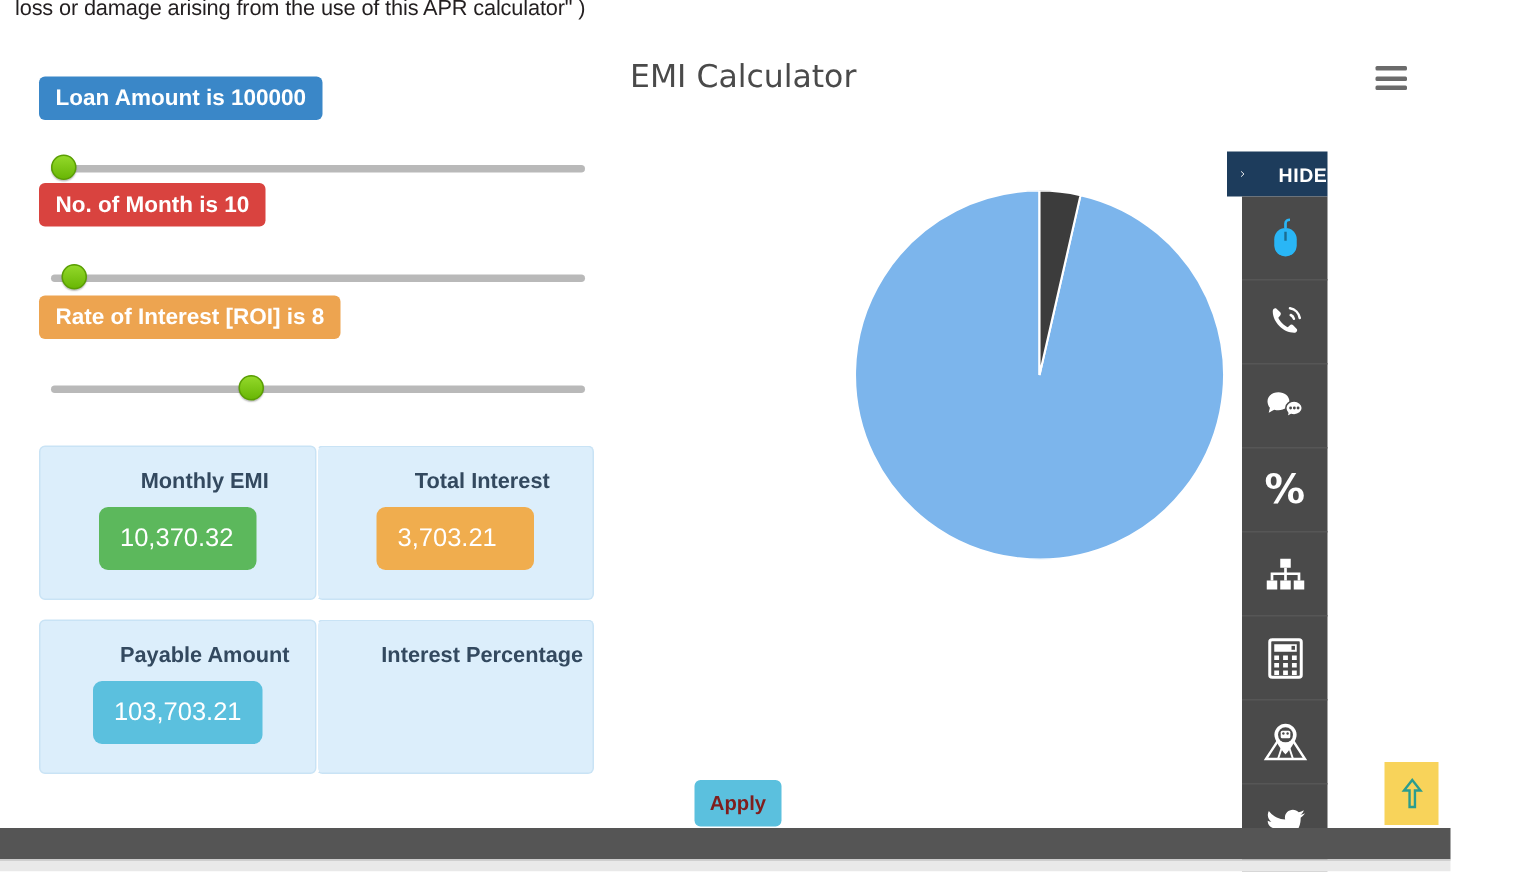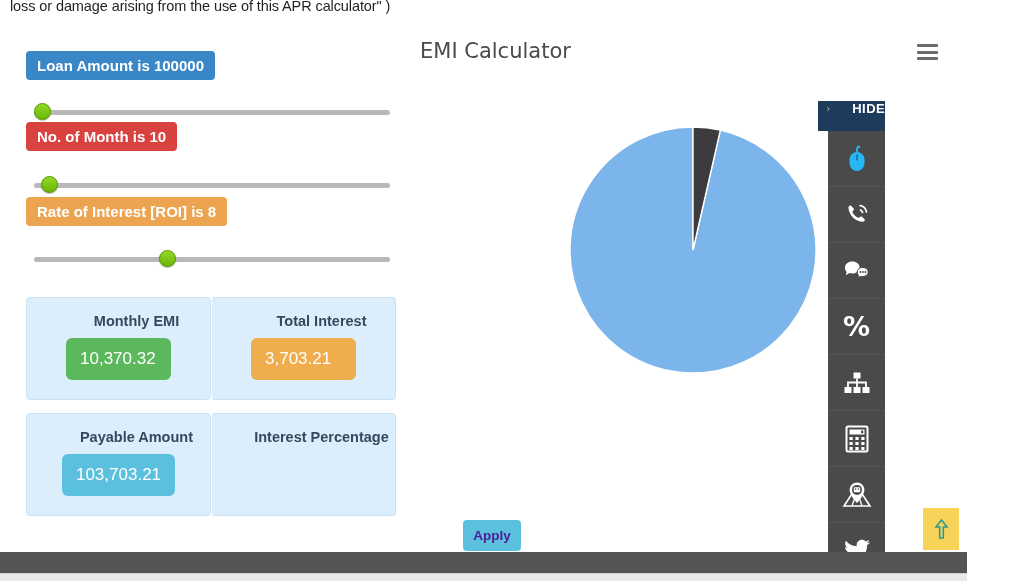--- a/index.html
+++ b/index.html
@@ -81,21 +81,21 @@
   .hamburger span {
     display:block; height:3px; background:#6b6b6b; border-radius:1px;
     margin-bottom:3.5px;
   }
   .pie { position:absolute; left:150px; top:127px; width:246px; height:246px; }
 
   
   .apply-btn {
     position:absolute; left:463px; top:520px;
     width:58px; height:31px; line-height:31px;
-    background:#5bc0de; color:#4c1d95; border:none; border-radius:4px;
+    background:#5bc0de; color:#7f1d1d; border:none; border-radius:4px;
     font-size:13.5px; font-weight:bold; text-align:center; cursor:pointer;
   }
 
   
   .scroll-top {
     position:absolute; left:923px; top:508px;
     width:36px; height:42px; background:#f8d35a;
     display:flex; align-items:center; justify-content:center;
     cursor:pointer;
   }
@@ -105,21 +105,21 @@
     position:absolute; right:0; top:131px; width:57px; bottom:0;
     background:#4a4a4a;
   }
   .side-item {
     height:56px; display:flex; align-items:center; justify-content:center;
     border-bottom:1px solid #565656; cursor:pointer;
   }
   .hide-btn {
     position:absolute; right:0; top:101px;
     width:67px; height:30px; background:#1d3c5c;
-    display:flex; align-items:flex-start; gap:22px;
+    display:flex; align-items:center; gap:22px;
     padding-left:9px;
     color:#fff; font-size:13px; font-weight:bold; letter-spacing:.4px;
     cursor:pointer;
   }
 
   
   .footer-bar {
     position:absolute; left:0; top:552px; width:967px; height:21px;
     background:#555555;
   }

